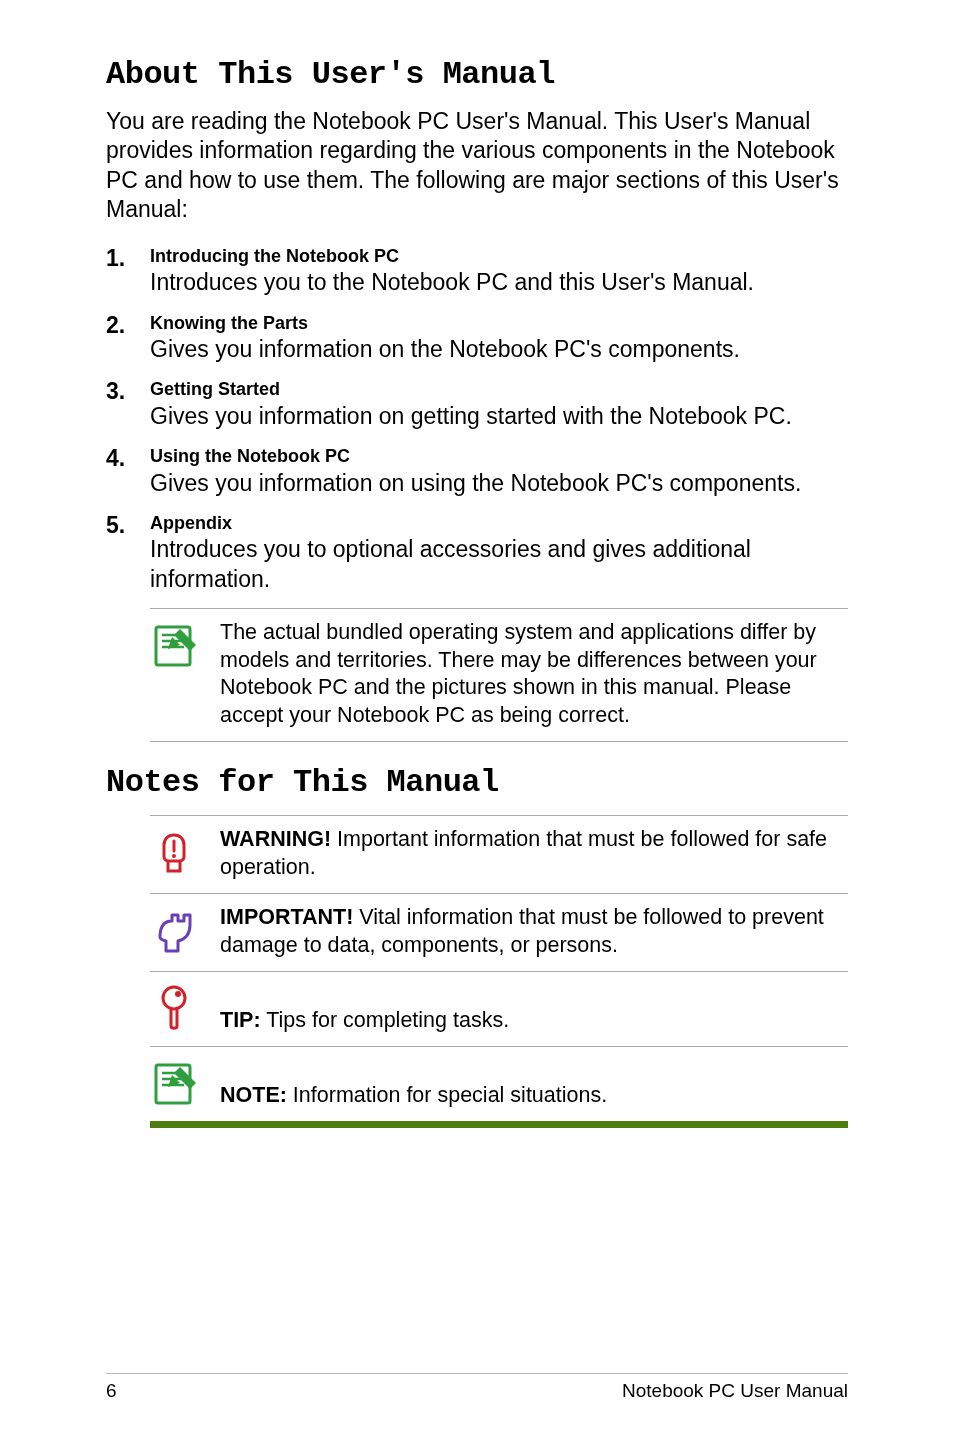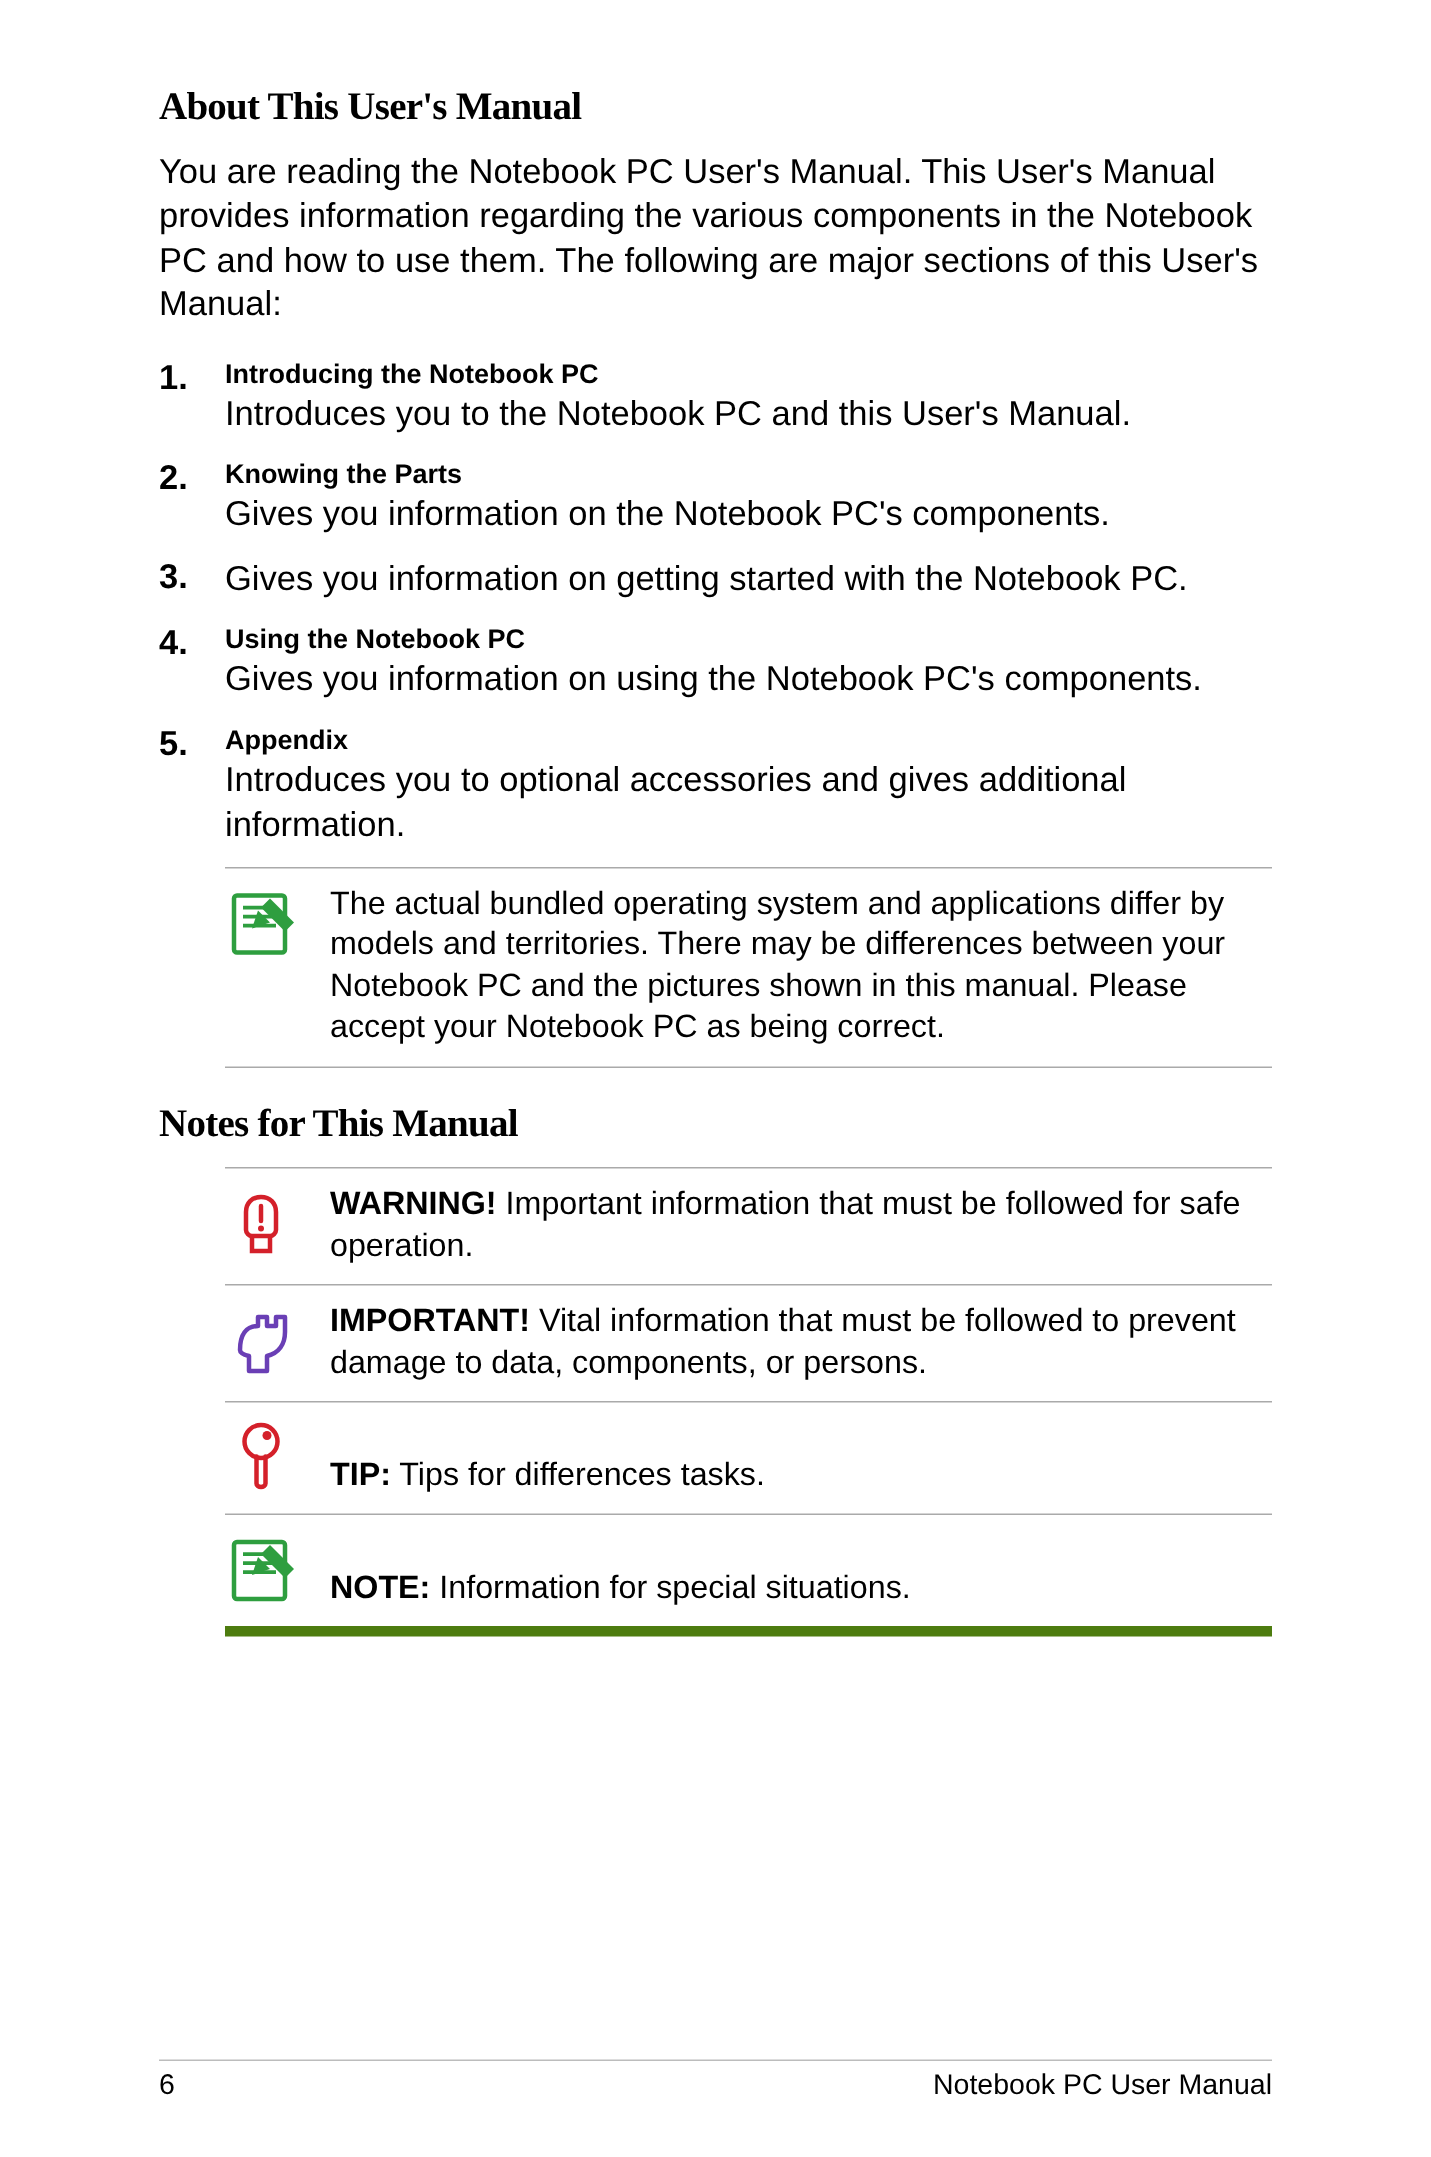--- a/index.html
+++ b/index.html
@@ -8,22 +8,22 @@
     width: 954px;
     height: 1438px;
     background: #fff;
     color: #000;
     position: relative;
   }
   .page {
     padding: 56px 106px 0 106px;
   }
   h1 {
-    font-family: Liberation Serif, serif;
-    font-size: 26px;
+    font-family: Liberation Mono, monospace;
+    font-size: 32px;
     font-weight: 700;
     margin-bottom: 14px;
     letter-spacing: -0.5px;
   }
   .intro {
     font-size: 23px;
     line-height: 1.28;
     margin-bottom: 20px;
   }
   ol.sections {
@@ -119,20 +119,21 @@
   <ol class="sections">
     <li>
       <div class="sec-title">Introducing the Notebook PC</div>
       <div class="sec-desc">Introduces you to the Notebook PC and this User's Manual.</div>
     </li>
     <li>
       <div class="sec-title">Knowing the Parts</div>
       <div class="sec-desc">Gives you information on the Notebook PC's components.</div>
     </li>
     <li>
+      <div class="sec-title">Getting Started</div>
       <div class="sec-desc">Gives you information on getting started with the Notebook PC.</div>
     </li>
     <li>
       <div class="sec-title">Using the Notebook PC</div>
       <div class="sec-desc">Gives you information on using the Notebook PC's components.</div>
     </li>
     <li>
       <div class="sec-title">Appendix</div>
       <div class="sec-desc">Introduces you to optional accessories and gives additional information.</div>
     </li>
@@ -184,21 +185,21 @@
 
     <div class="row">
       <div class="callout-icon">
         <svg class="icon" viewBox="0 0 48 52">
           <circle cx="24" cy="16" r="11" fill="none" stroke="#d4202a" stroke-width="3"></circle>
           <circle cx="28" cy="12" r="3" fill="#d4202a"></circle>
           <path d="M21 26 L21 44 C21 47 27 47 27 44 L27 26" fill="none" stroke="#d4202a" stroke-width="3" stroke-linecap="round"></path>
         </svg>
       </div>
       <div class="callout-text">
-        <b>TIP:</b><span> Tips for differences tasks.</span>
+        <b>TIP:</b><span> Tips for completing tasks.</span>
       </div>
     </div>
 
     <div class="row">
       <div class="callout-icon">
         <svg class="icon" viewBox="0 0 48 52">
           <rect x="6" y="8" width="34" height="38" rx="2" fill="none" stroke="#2e9e3f" stroke-width="3"></rect>
           <line x1="12" y1="16" x2="34" y2="16" stroke="#2e9e3f" stroke-width="2.5"></line>
           <line x1="12" y1="22" x2="34" y2="22" stroke="#2e9e3f" stroke-width="2.5"></line>
           <line x1="12" y1="28" x2="34" y2="28" stroke="#2e9e3f" stroke-width="2.5"></line>

